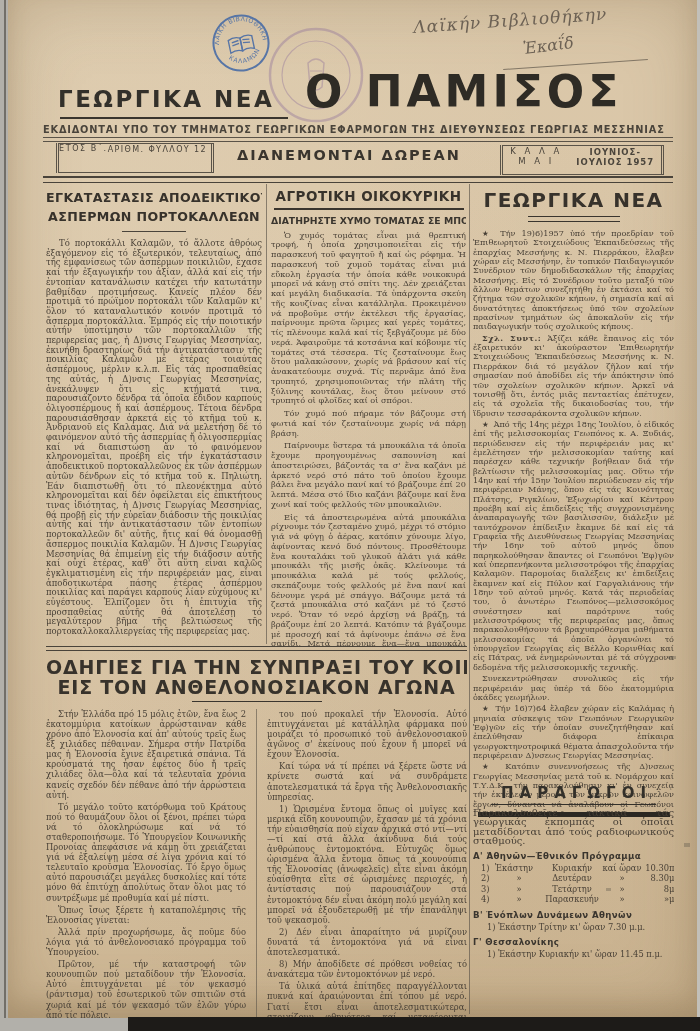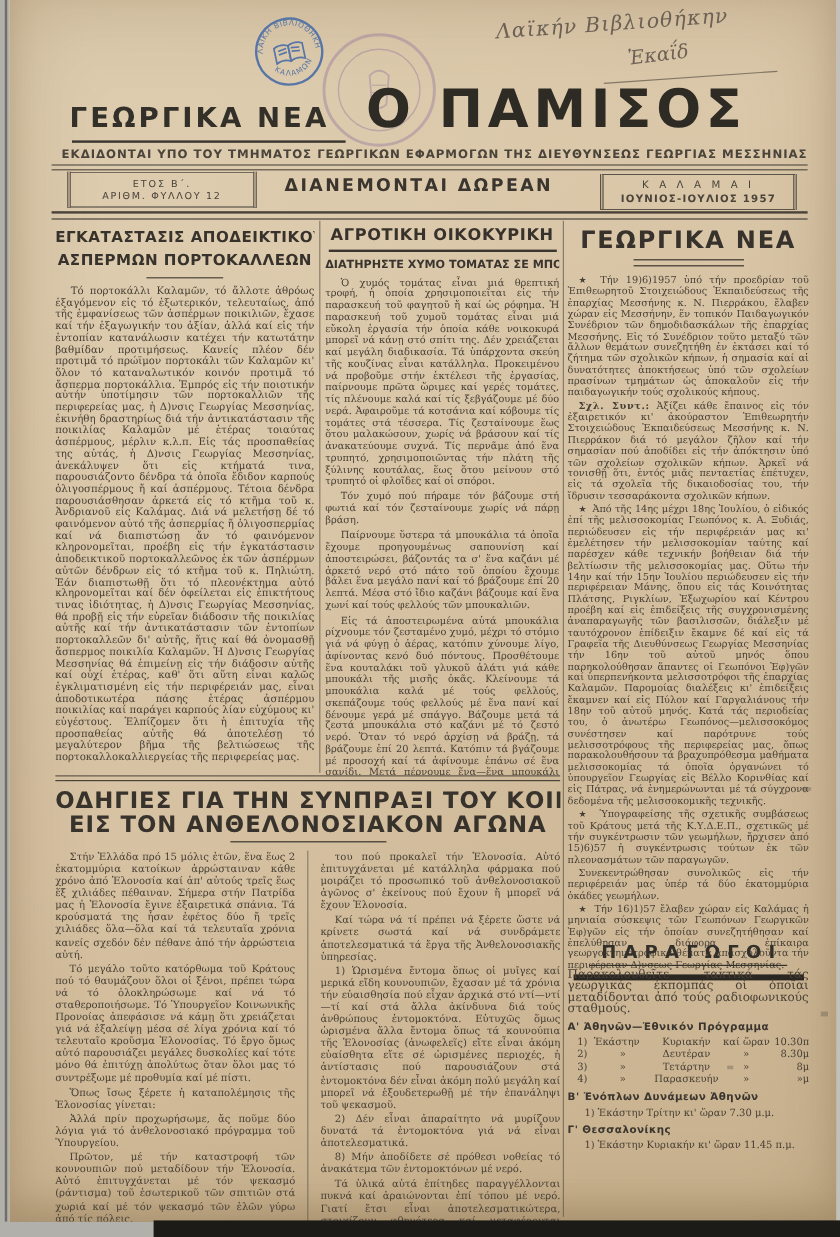--- a/index.html
+++ b/index.html
@@ -24,30 +24,30 @@
   #handw-underline{left:495px;top:64px;width:145px;height:1px;background:#6c6154;transform:rotate(-4deg);opacity:.8;}
   
   #library-stamp{left:203px;top:13px;width:60px;height:60px;transform:rotate(-12deg);opacity:.92;}
   #dir-stamp{left:258px;top:25px;width:100px;height:100px;opacity:.38;}
   
   #title-small{left:50px;top:86px;font-family:"DejaVu Sans",sans-serif;font-weight:800;
      font-size:23px;letter-spacing:2.5px;color:#33302a;white-space:nowrap;}
   #title-small-rule{left:52px;top:117px;width:228px;height:2px;background:#3a352e;}
   #title-main{left:297px;top:66px;font-family:"DejaVu Sans",sans-serif;font-weight:800;
      font-size:44px;letter-spacing:4px;color:#2e2b25;white-space:nowrap;}
-  #subtitle{left:35px;top:124px;width:630px;text-align:right;font-family:"DejaVu Sans",sans-serif;
+  #subtitle{left:35px;top:124px;width:630px;text-align:left;font-family:"DejaVu Sans",sans-serif;
      font-size:9.8px;font-weight:600;letter-spacing:.8px;color:#4a443b;white-space:nowrap;}
   .drule{border-top:1px solid #5a5348;border-bottom:1px solid #5a5348;height:3px;}
   .drule-heavy{border-top:2px solid #49433a;border-bottom:1px solid #49433a;height:4px;}
   #band-top{left:35px;top:137px;width:630px;}
   #band-bottom{left:35px;top:176px;width:630px;}
   .mast-box{border-top:1px solid #5a5348;border-bottom:1px solid #5a5348;
      border-left:3px double #5a5348;border-right:3px double #5a5348;
      text-align:center;font-family:"DejaVu Sans",sans-serif;color:#4a443b;
-     display:flex;flex-direction:column;justify-content:center;}
+     display:flex;}
   #issue-box{left:48px;top:143px;width:152px;height:28px;}
   #issue-box .l1{font-size:8px;letter-spacing:1.6px;}
   #issue-box .l2{font-size:8px;letter-spacing:1.4px;margin-top:1px;}
   #free-label{left:218px;top:147px;width:246px;text-align:center;font-family:"DejaVu Sans",sans-serif;
      font-weight:800;font-size:14.5px;letter-spacing:2px;color:#3a352e;white-space:nowrap;}
   #place-box{left:492px;top:145px;width:158px;height:28px;}
   #place-box .l1{font-size:8.5px;letter-spacing:3px;}
   #place-box .l2{font-size:8.5px;letter-spacing:1px;font-weight:600;margin-top:1px;}
   
   .vrule{width:1px;background:rgba(90,83,72,.65);}
@@ -184,23 +184,22 @@
       </div>
     </div>
 
     <div id="col3" class="abs col">
       <div class="headline">ΓΕΩΡΓΙΚΑ ΝΕΑ</div>
       <div class="headline-drule"></div>
       <div class="body-justify">
         <p><span class="star">★</span> <span>Τήν 19)6)1957 ὑπό τήν προεδρίαν τοῦ Ἐπιθεωρητοῦ Στοιχειώδους Ἐκπαιδεύσεως τῆς ἐπαρχίας Μεσσήνης κ. Ν. Πιερράκου, ἔλαβεν χώραν εἰς Μεσσήνην, ἕν τοπικόν Παιδαγωγικόν Συνέδριον τῶν δημοδιδασκάλων τῆς ἐπαρχίας Μεσσήνης. Εἰς τό Συνέδριον τοῦτο μεταξύ τῶν ἄλλων θεμάτων συνεζητήθη ἐν ἐκτάσει καί τό ζήτημα τῶν σχολικῶν κήπων, ἡ σημασία καί αἱ δυνατότητες ἀποκτήσεως ὑπό τῶν σχολείων πρασίνων τμημάτων ὡς ἀποκαλοῦν εἰς τήν παιδαγωγικήν τούς σχολικούς κήπους.</span></p>
         <p><span class="lead-bold">Σχλ. Συντ.:</span> <span>Ἀξίζει κάθε ἔπαινος εἰς τόν ἐξαιρετικόν κι' ἀκούραστον Ἐπιθεωρητήν Στοιχειώδους Ἐκπαιδεύσεως Μεσσήνης κ. Ν. Πιερράκον διά τό μεγάλον ζῆλον καί τήν σημασίαν πού ἀποδίδει εἰς τήν ἀπόκτησιν ὑπό τῶν σχολείων σχολικῶν κήπων. Ἀρκεῖ νά τονισθῇ ὅτι, ἐντός μιᾶς πενταετίας ἐπέτυχεν, εἰς τά σχολεῖα τῆς δικαιοδοσίας του, τήν ἵδρυσιν τεσσαράκοντα σχολικῶν κήπων.</span></p>
         <p><span class="star">★</span> <span>Ἀπό τῆς 14ης μέχρι 18ης Ἰουλίου, ὁ εἰδικός ἐπί τῆς μελισσοκομίας Γεωπόνος κ. Α. Ξυδιάς, περιώδευσεν εἰς τήν περιφέρειάν μας κι' ἐμελέτησεν τήν μελισσοκομίαν ταύτης καί παρέσχεν κάθε τεχνικήν βοήθειαν διά τήν βελτίωσιν τῆς μελισσοκομίας μας. Οὕτω τήν 14ην καί τήν 15ην Ἰουλίου περιώδευσεν εἰς τήν περιφέρειαν Μάνης, ὅπου εἰς τάς Κοινότητας Πλάτσης, Ριγκλίων, Ἐξωχωρίου καί Κέντρου προέβη καί εἰς ἐπιδείξεις τῆς συγχρονισμένης ἀναπαραγωγῆς τῶν βασιλισσῶν, διάλεξιν μέ ταυτόχρονον ἐπίδειξιν ἔκαμνε δέ καί εἰς τά Γραφεῖα τῆς Διευθύνσεως Γεωργίας Μεσσηνίας τήν 16ην τοῦ αὐτοῦ μηνός ὅπου παρηκολούθησαν ἅπαντες οἱ Γεωπόνοι Ἐφ)γῶν καί ὑπερπενήκοντα μελισσοτρόφοι τῆς ἐπαρχίας Καλαμῶν. Παρομοίας διαλέξεις κι' ἐπιδείξεις ἔκαμνεν καί εἰς Πύλον καί Γαργαλιάνους τήν 18ην τοῦ αὐτοῦ μηνός. Κατά τάς περιοδείας του, ὁ ἀνωτέρω Γεωπόνος—μελισσοκόμος συνέστησεν καί παρότρυνε τούς μελισσοτρόφους τῆς περιφερείας μας, ὅπως παρακολουθήσουν τά βραχυπρόθεσμα μαθήματα μελισσοκομίας τά ὁποῖα ὀργανώνει τό ὑπουργεῖον Γεωργίας εἰς Βέλλο Κορινθίας καί εἰς Πάτρας, νά ἐνημερώνωνται μέ τά σύγχρονα δεδομένα τῆς μελισσοκομικῆς τεχνικῆς.</span></p>
-        <p><span class="star">★</span> <span>Ὑπογραφείσης τῆς σχετικῆς συμβάσεως τοῦ Κράτους μετά τῆς Κ.Υ.Δ.Ε.Π., σχετικῶς μέ τήν συγκέντρωσιν τῶν γεωμήλων, ἤρχισεν ἀπό 15)6)57 ἡ συγκέντρωσις τούτων ἐκ τῶν πλεονασμάτων τῶν παραγωγῶν.</span></p>
         <p><span>Συνεκεντρώθησαν συνολικῶς εἰς τήν περιφέρειάν μας ὑπέρ τά δύο ἑκατομμύρια ὀκάδες γεωμήλων.</span></p>
-        <p><span class="star">★</span> <span>Τήν 16)1)57 ἔλαβεν χώραν εἰς Καλάμας ἡ μηνιαία σύσκεψις τῶν Γεωπόνων Γεωργικῶν Ἐφ)γῶν εἰς τήν ὁποίαν συνεζητήθησαν καί ἐπελύθησαν διάφορα ἐπίκαιρα γεωργοκτηνοτροφικά θέματα ἀπασχολοῦντα τήν περιφέρειαν Δ)νσεως Γεωργίας Μεσσηνίας.</span></p>
+        <p><span class="star">★</span> <span>Τήν 16)7)64 ἔλαβεν χώραν εἰς Καλάμας ἡ μηνιαία σύσκεψις τῶν Γεωπόνων Γεωργικῶν Ἐφ)γῶν εἰς τήν ὁποίαν συνεζητήθησαν καί ἐπελύθησαν διάφορα ἐπίκαιρα γεωργοκτηνοτροφικά θέματα ἀπασχολοῦντα τήν περιφέρειαν Δ)νσεως Γεωργίας Μεσσηνίας.</span></p>
         <p><span class="star">★</span> <span>Κατόπιν συνεννοήσεως τῆς Δ)νσεως Γεωργίας Μεσσηνίας μετά τοῦ κ. Νομάρχου καί Τ.Υ.Δ.Κ., τήν παρακολούθησιν κι' ἐν συνεχείᾳ τήν ἐκτέλεσιν μέρους τῶν μικρῶν κοινωφελῶν ἔργων, δύνανται νά ἀναλάβουν οἱ Γεωπόνοι Γεωργικῶν Ἐφαρμογῶν.</span></p>
       </div>
     </div>
 
     <div id="prod-bar" class="abs"></div>
     <div id="producers" class="abs">
       <div class="ptitle"><span>ΠΑΡΑΓΩΓΟΙ</span></div>
       <div class="pintro">Παρακολουθεῖτε τακτικά τάς γεωργικάς ἐκπομπάς οἱ ὁποῖαι μεταδίδονται ἀπό τούς ραδιοφωνικούς σταθμούς.</div>
 
       <div class="group-head">Α' Ἀθηνῶν—Ἐθνικόν Πρόγραμμα</div>

